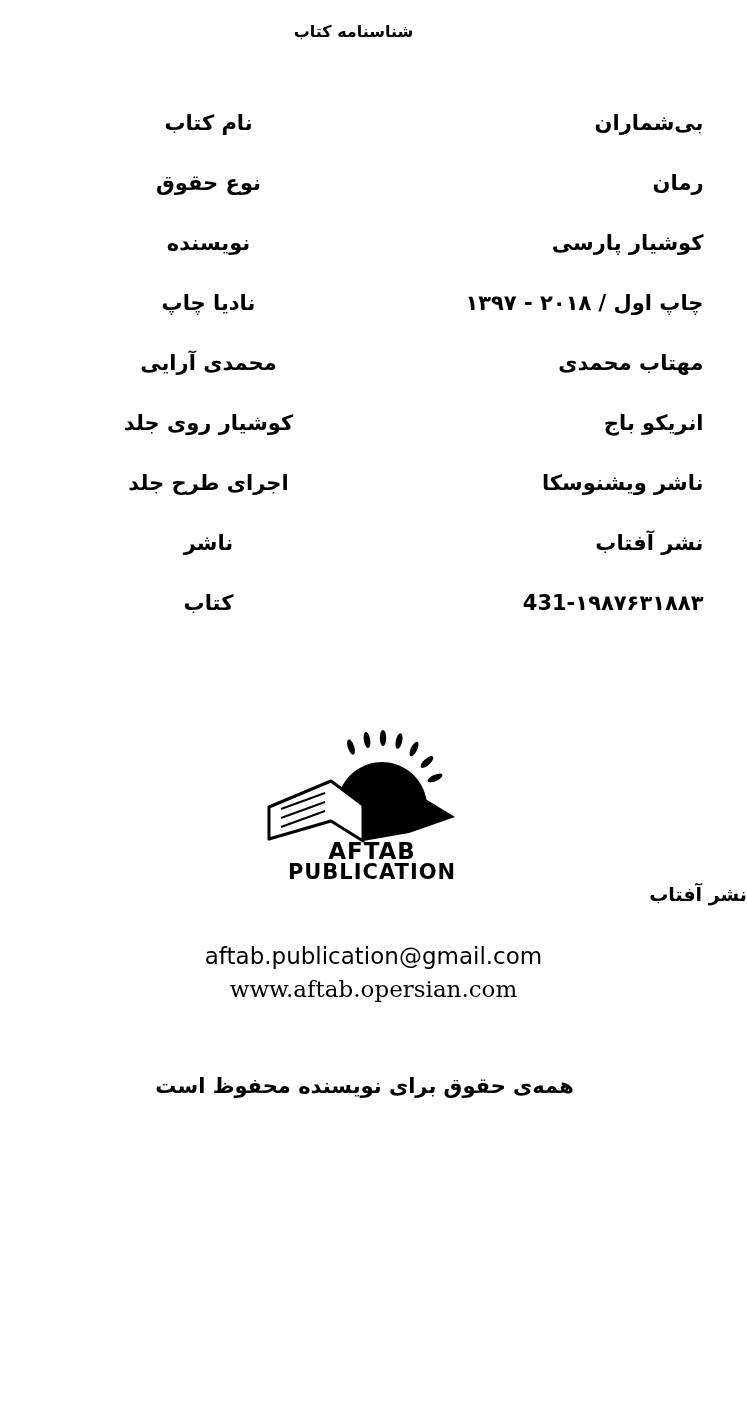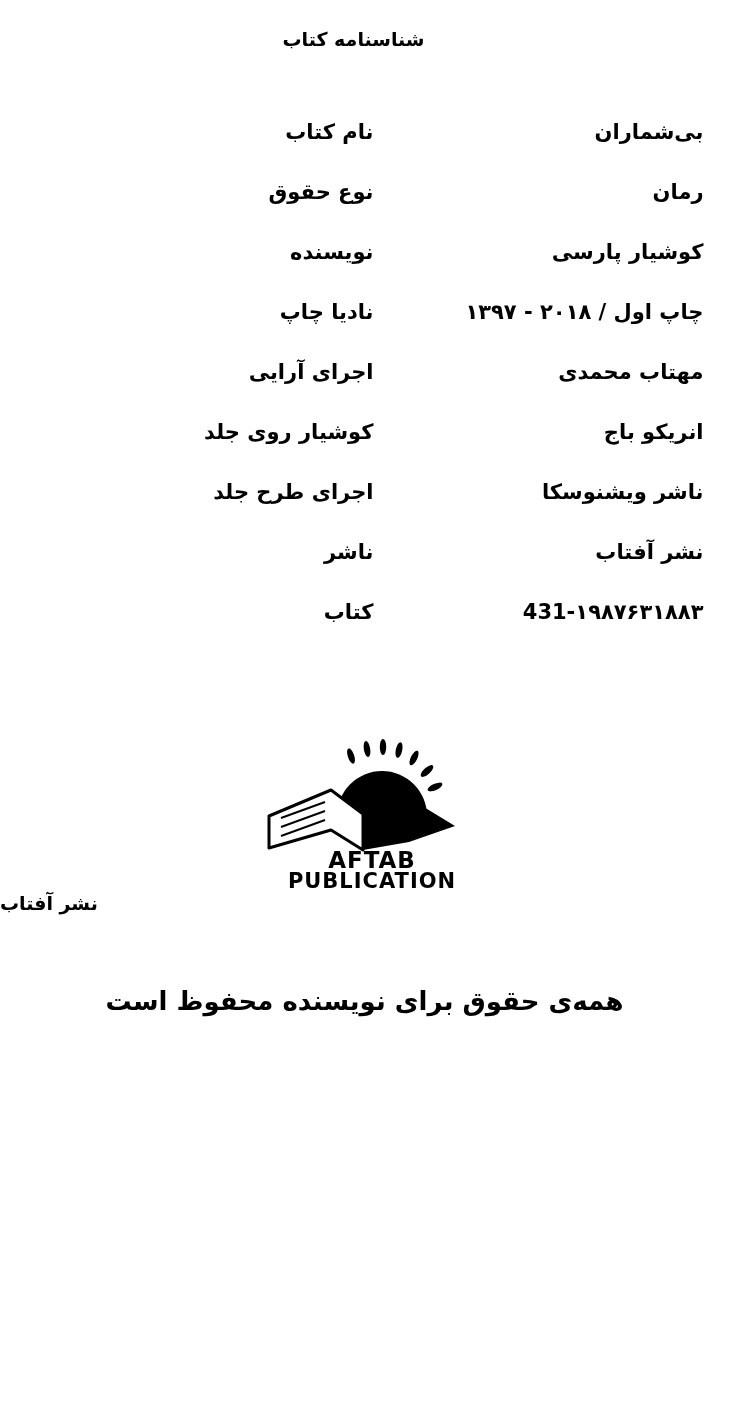--- a/index.html
+++ b/index.html
@@ -19,24 +19,24 @@
   .page {
     width: 747px;
     height: 1424px;
     position: relative;
     box-sizing: border-box;
   }
 
   
   .colophon-title {
     text-align: center;
-    font-size: 19px;
+    font-size: 16px;
     font-weight: bold;
     letter-spacing: 1px;
-    padding-top: 28px;
+    padding-top: 22px;
     padding-right: 40px;
     direction: rtl;
   }
 
   
   .info-table {
     margin: 52px auto 0 auto;
     width: 660px;
     border-collapse: collapse;
     direction: rtl;
@@ -46,34 +46,34 @@
   }
   .info-table td {
     vertical-align: middle;
     font-size: 21px;
     font-weight: bold;
     padding: 0;
     white-space: nowrap;
   }
   .info-label {
     width: 50%;
-    text-align: right;
+    text-align: center;
     padding-left: 18px;
   }
   .info-value {
     width: 50%;
     text-align: right;
     padding-left: 18px;
     direction: rtl;
   }
 
   
   .logo-block {
     margin-top: 96px;
-    text-align: left;
+    text-align: right;
   }
   .logo-mark {
     display: block;
     margin: 0 auto;
   }
   .logo-caption {
     font-size: 19px;
     font-weight: bold;
     margin-top: 4px;
     direction: rtl;
@@ -93,21 +93,21 @@
   }
   .contact-web {
     font-size: 23px;
     font-family: "DejaVu Serif", "Liberation Serif", serif;
   }
 
   
   .rights-block {
     margin-top: 72px;
     text-align: center;
-    font-size: 26px;
+    font-size: 21px;
     font-weight: bold;
     direction: rtl;
     padding-right: 18px;
   }
 </style>
 </head>
 <body>
 
 <div class="page">
 
@@ -131,21 +131,21 @@
         <td class="info-label">نویسنده</td>
       </tr>
 
       <tr>
         <td class="info-value">چاپ اول  /  ۲۰۱۸ - ۱۳۹۷</td>
         <td class="info-label">نادیا چاپ</td>
       </tr>
 
       <tr>
         <td class="info-value">مهتاب محمدی</td>
-        <td class="info-label">اجرای آرایی</td>
+        <td class="info-label">محمدی آرایی</td>
       </tr>
 
       <tr>
         <td class="info-value">انریکو باج</td>
         <td class="info-label">کوشیار روی جلد</td>
       </tr>
 
       <tr>
         <td class="info-value">ناشر ویشنوسکا</td>
         <td class="info-label">اجرای طرح جلد</td>
@@ -189,17 +189,19 @@
         <path d="M22 98 L66 82"></path>
       </g>
 
       <text x="113" y="130" text-anchor="middle" font-family="'DejaVu Sans','Liberation Sans',sans-serif" font-size="23" font-weight="bold" letter-spacing="1" fill="#000000">AFTAB</text>
       <text x="113" y="150" text-anchor="middle" font-family="'DejaVu Sans','Liberation Sans',sans-serif" font-size="21" font-weight="bold" letter-spacing="1" fill="#000000">PUBLICATION</text>
     </svg>
     <div class="logo-caption">نشر آفتاب</div>
   </div>
 
   <div class="contact-block">
+    <div class="contact-email">aftab.publication@gmail.com</div>
+    <div class="contact-web">www.aftab.opersian.com</div>
   </div>
 
   <div class="rights-block">همه‌ی حقوق برای نویسنده محفوظ است</div>
 
 </div>
 
 </body></html>

